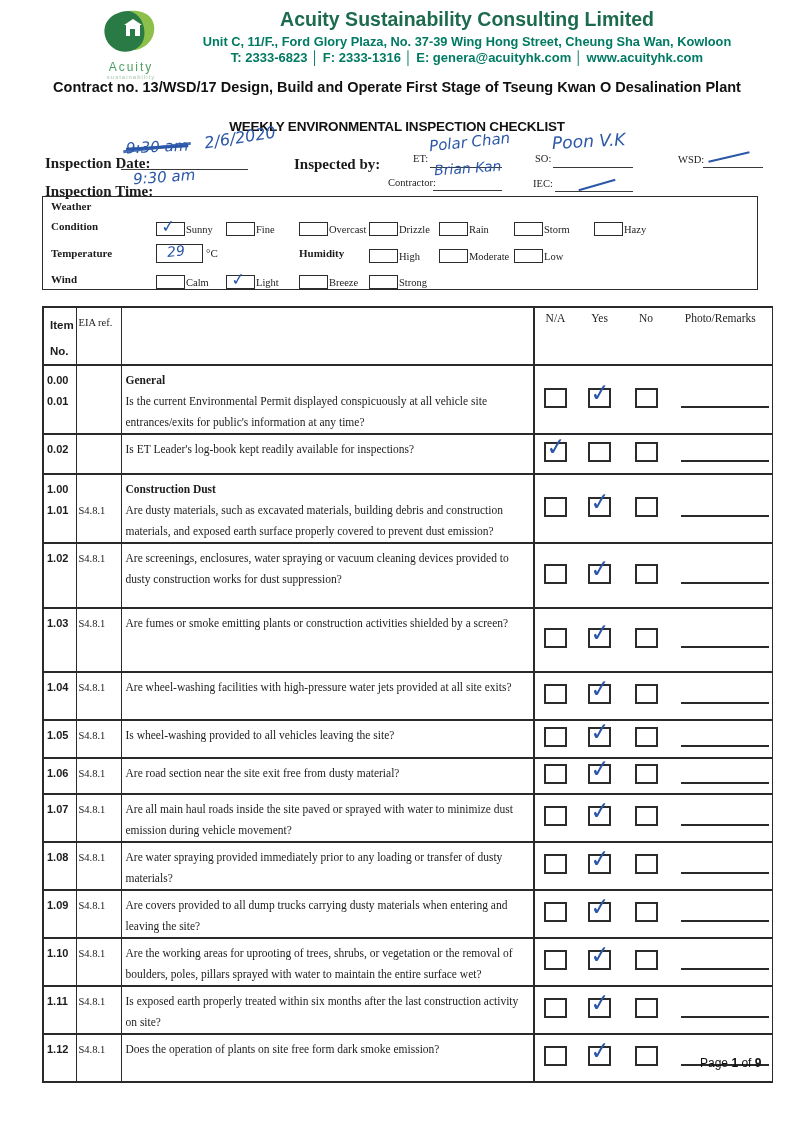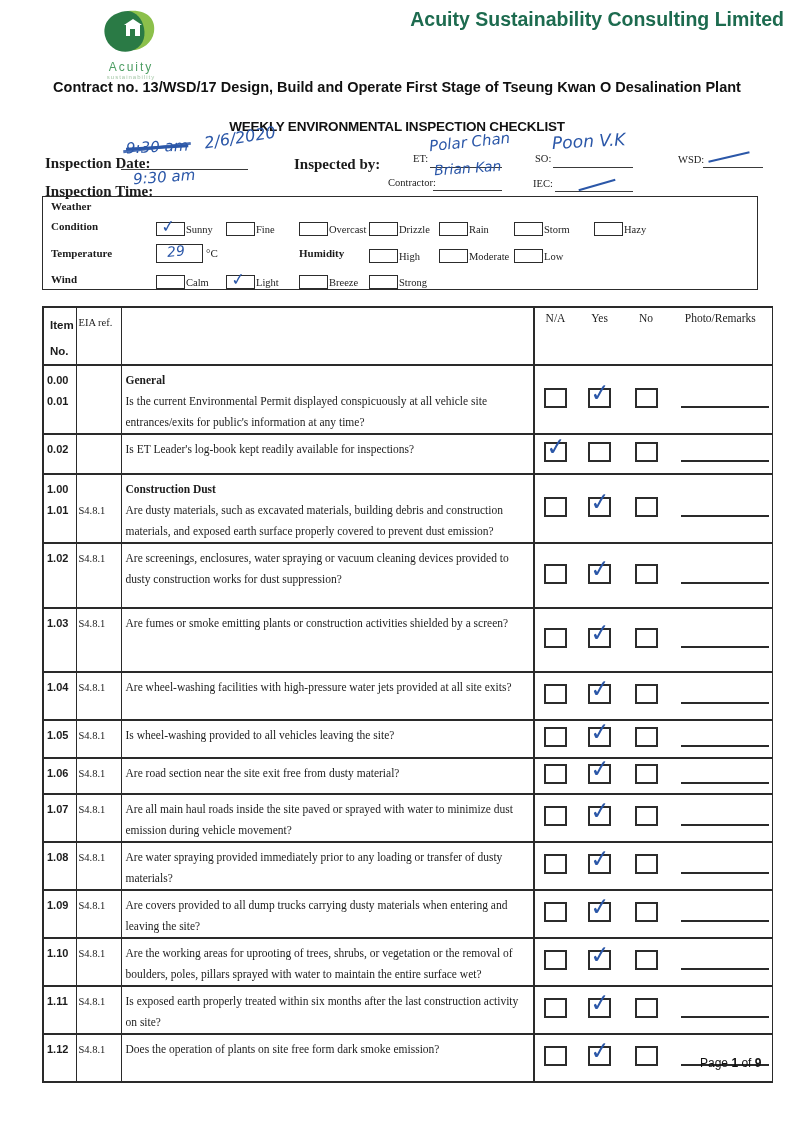--- a/index.html
+++ b/index.html
@@ -6,21 +6,21 @@
   html,body { background:#ffffff; }
   .page {
     position:relative; width:794px; height:1122px; margin:0 auto;
     background:#ffffff; font-family:"Liberation Serif", serif; color:#1c1c1c;
     overflow:hidden;
   }
   
   .logo { position:absolute; left:92px; top:8px; width:78px; text-align:center; }
   .logo-name { font-family:"Liberation Sans",sans-serif; color:#4d9e63; font-size:12px; letter-spacing:2px; margin-top:-2px; }
   .logo-sub { font-family:"Liberation Sans",sans-serif; color:#8cb88f; font-size:6px; letter-spacing:1px; opacity:.8; }
-  .hdr-text { position:absolute; left:150px; top:8px; width:634px; text-align:right; }
+  .hdr-text { position:absolute; left:150px; top:8px; width:634px; text-align:center; }
   .company { font-family:"Liberation Sans",sans-serif; font-weight:bold; font-size:19.5px; }
   .address { font-family:"Liberation Sans",sans-serif; font-weight:bold; font-size:12.8px; margin-top:3px; }
   .contact { font-family:"Liberation Sans",sans-serif; font-weight:bold; font-size:13px; margin-top:1px; }
   .contract { position:absolute; left:0; top:79px; width:100%; text-align:center;
     font-family:"Liberation Sans",sans-serif; font-weight:bold; font-size:14.5px; color:#111; }
   .doc-title { position:absolute; left:0; top:119px; width:100%; text-align:center;
     font-family:"Liberation Sans",sans-serif; font-weight:bold; font-size:13.5px; letter-spacing:-0.2px; color:#111; }
   
   .lbl { position:absolute; font-weight:bold; font-size:15px; }
   .fline { position:absolute; border-bottom:1.6px solid #3a3a3a; height:0; }
@@ -81,20 +81,22 @@
         <path d="M26 17 L35 11 L44 17 Z" fill="#ffffff"></path>
         <rect x="28" y="17" width="14" height="11" fill="#ffffff"></rect>
         <rect x="32" y="21" width="5" height="7" fill="#2a7a45"></rect>
       </g>
     </svg>
     <div class="logo-name">Acuity</div>
     <div class="logo-sub">sustainability</div>
   </div>
   <div class="hdr-text">
     <div class="company" style="color: rgb(29, 107, 79);">Acuity Sustainability Consulting Limited</div>
+    <div class="address" style="color: rgb(0, 122, 98);">Unit C, 11/F., Ford Glory Plaza, No. 37-39 Wing Hong Street, Cheung Sha Wan, Kowloon</div>
+    <div class="contact" style="color: rgb(0, 122, 98);">T: 2333-6823 │ F: 2333-1316 │ E: genera@acuityhk.com │ www.acuityhk.com</div>
   </div>
   <div class="contract">Contract no.  13/WSD/17 Design, Build and Operate First Stage of Tseung Kwan O Desalination Plant</div>
   <div class="doc-title">WEEKLY ENVIRONMENTAL INSPECTION CHECKLIST</div>
 
   <div class="lbl" style="left:45px;top:155px">Inspection Date:</div>
   <div class="fline" style="left:121px;top:169px;width:127px"></div>
   <div class="hand struck" style="left: 126px; top: 138px; transform: rotate(-3deg); color: rgb(43, 87, 168);">9:30 am</div>
   <div class="hand" style="left: 204px; top: 128px; font-size: 16px; transform: rotate(-9deg); color: rgb(43, 87, 168);">2/6/2020</div>
 
   <div class="lbl" style="left:45px;top:183px">Inspection Time:</div>

